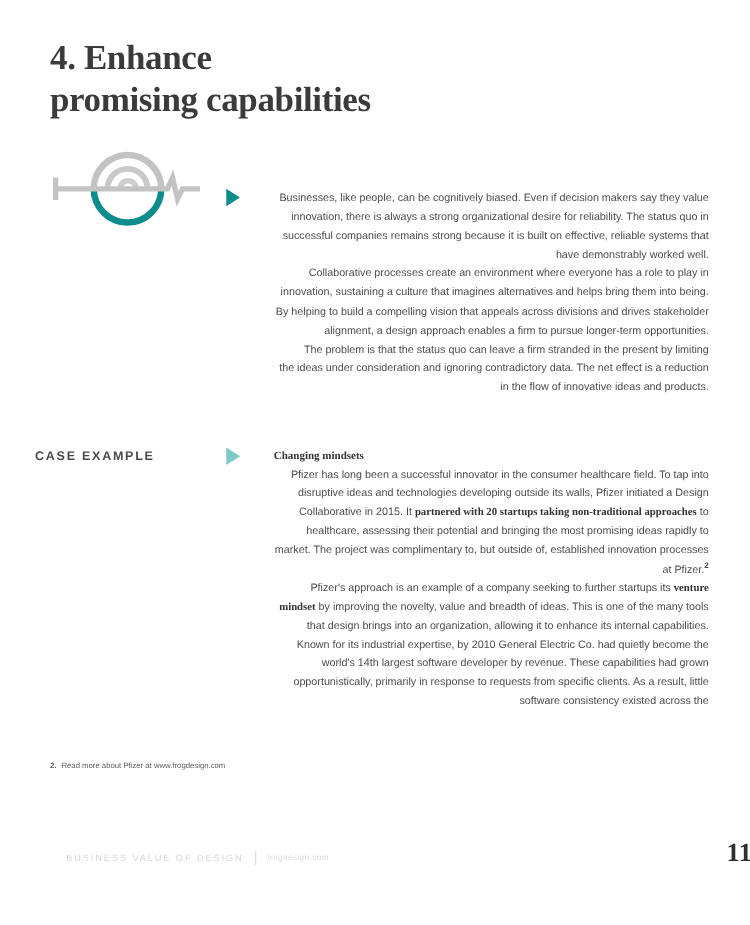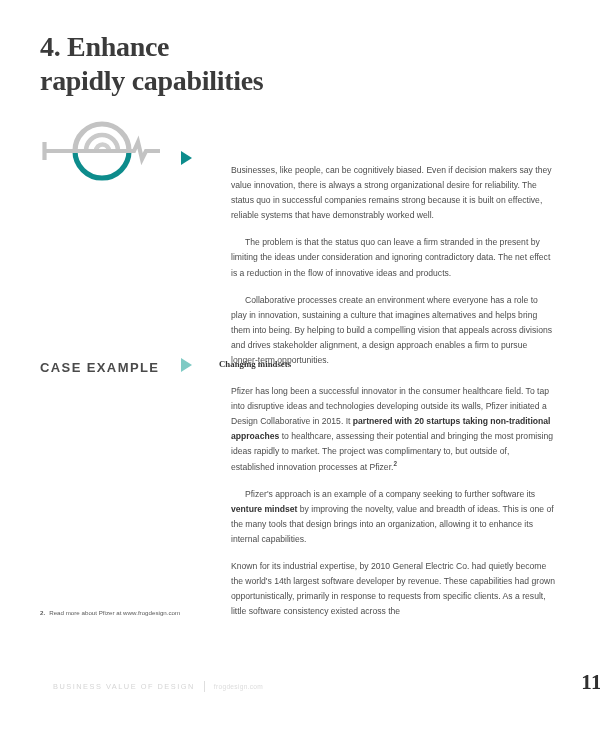--- a/index.html
+++ b/index.html
@@ -62,62 +62,64 @@
   }
   .marker-case {
     left: 181px;
     top: 358px;
     border-left: 11px solid #7ecac4;
   }
 
   
   .side-label {
     position: absolute;
-    left: 40px;
+    left: 28px;
     top: 360px;
-    font-size: 13px;
+    font-size: 10px;
     font-weight: 700;
     letter-spacing: 1.4px;
     color: #4a4a4a;
     text-transform: uppercase;
   }
 
   
   .col {
     position: absolute;
     left: 219px;
     width: 348px;
     font-size: 8.6px;
     line-height: 15.1px;
     color: #4d4d4d;
     text-align: left;
   }
   .col-intro { top: 151px; }
   .col-case  { top: 357px; }
 
   .col p {
-    margin: 12px;
+    margin: 0;
+    text-align: right;
   }
   .col p.indent {
     text-indent: 14px;
   }
   .col h3 {
     margin: 0 0 0 0;
     font-size: 8.8px;
     line-height: 15.1px;
     font-weight: 700;
     color: #333333;
     font-family: Liberation Serif, serif;
   }
   .col h3.spaced {
     margin-top: 15px;
   }
   .col b {
     font-weight: 700;
     color: #333333;
+    font-family: Liberation Serif, serif;
   }
   sup {
     font-size: 6.4px;
     font-weight: 700;
     vertical-align: super;
     line-height: 0;
   }
 
   
   .footnote {
@@ -173,21 +175,21 @@
     letter-spacing: 0.5px;
   }
 </style>
 </head>
 <body>
 
 <div class="page">
 
   <div class="page-title">
     <span class="tline">4. Enhance</span>
-    <span class="tline">rapidly capabilities</span>
+    <span class="tline">promising capabilities</span>
   </div>
 
   <div class="hero-icon">
     <svg width="125" height="66" viewBox="0 0 125 66" xmlns="http://www.w3.org/2000/svg">
 
       <path d="M 37 33 A 27 27 0 0 0 91 33" fill="none" stroke="#0d8c8c" stroke-width="5.2" stroke-linecap="butt"></path>
 
       <path d="M 37 33 A 27 27 0 0 1 91 33" fill="none" stroke="#c3c3c3" stroke-width="5.2" stroke-linecap="butt"></path>
 
       <path d="M 48 33 A 16 16 0 0 1 80 33" fill="none" stroke="#c9c9c9" stroke-width="4.6" stroke-linecap="butt"></path>
@@ -196,34 +198,34 @@
       <path d="M 6 33 L 96 33 L 100 24 L 104 41 L 108 33 L 122 33" fill="none" stroke="#c3c3c3" stroke-width="4.2" stroke-linejoin="miter" stroke-linecap="butt"></path>
 
       <path d="M 6.5 24 L 6.5 42" fill="none" stroke="#c3c3c3" stroke-width="4.2" stroke-linecap="butt"></path>
     </svg>
   </div>
 
   <div class="marker marker-intro"></div>
 
   <div class="col col-intro">
     <p>Businesses, like people, can be cognitively biased. Even if decision makers say they value innovation, there is always a strong organizational desire for reliability. The status quo in successful companies remains strong because it is built on effective, reliable systems that have demonstrably worked well.</p>
+    <p class="indent">Collaborative processes create an environment where everyone has a role to play in innovation, sustaining a culture that imagines alternatives and helps bring them into being. By helping to build a compelling vision that appeals across divisions and drives stakeholder alignment, a design approach enables a firm to pursue longer-term opportunities.</p>
     <p class="indent">The problem is that the status quo can leave a firm stranded in the present by limiting the ideas under consideration and ignoring contradictory data. The net effect is a reduction in the flow of innovative ideas and products.</p>
-    <p class="indent">Collaborative processes create an environment where everyone has a role to play in innovation, sustaining a culture that imagines alternatives and helps bring them into being. By helping to build a compelling vision that appeals across divisions and drives stakeholder alignment, a design approach enables a firm to pursue longer-term opportunities.</p>
   </div>
 
   <div class="side-label">CASE EXAMPLE</div>
 
   <div class="marker marker-case"></div>
 
   <div class="col col-case">
     <h3>Changing mindsets</h3>
 
     <p><span>Pfizer has long been a successful innovator in the consumer healthcare field. To tap into disruptive ideas and technologies developing outside its walls, Pfizer initiated a Design Collaborative in 2015. It </span><b>partnered with 20 startups taking non-traditional approaches</b><span> to healthcare, assessing their potential and bringing the most promising ideas rapidly to market. The project was complimentary to, but outside of, established innovation processes at Pfizer.</span><sup>2</sup></p>
 
-    <p class="indent"><span>Pfizer's approach is an example of a company seeking to further software its </span><b>venture mindset</b><span> by improving the novelty, value and breadth of ideas. This is one of the many tools that design brings into an organization, allowing it to enhance its internal capabilities.</span></p>
+    <p class="indent"><span>Pfizer's approach is an example of a company seeking to further startups its </span><b>venture mindset</b><span> by improving the novelty, value and breadth of ideas. This is one of the many tools that design brings into an organization, allowing it to enhance its internal capabilities.</span></p>
 
     <p>Known for its industrial expertise, by 2010 General Electric Co. had quietly become the world's 14th largest software developer by revenue. These capabilities had grown opportunistically, primarily in response to requests from specific clients. As a result, little software consistency existed across the</p>
   </div>
 
   <div class="footnote">
     <span class="fn-num">2.</span><span>Read more about Pfizer at www.frogdesign.com</span>
   </div>
 
   <div class="footer">
     <span class="footer-title">BUSINESS VALUE OF DESIGN</span>

